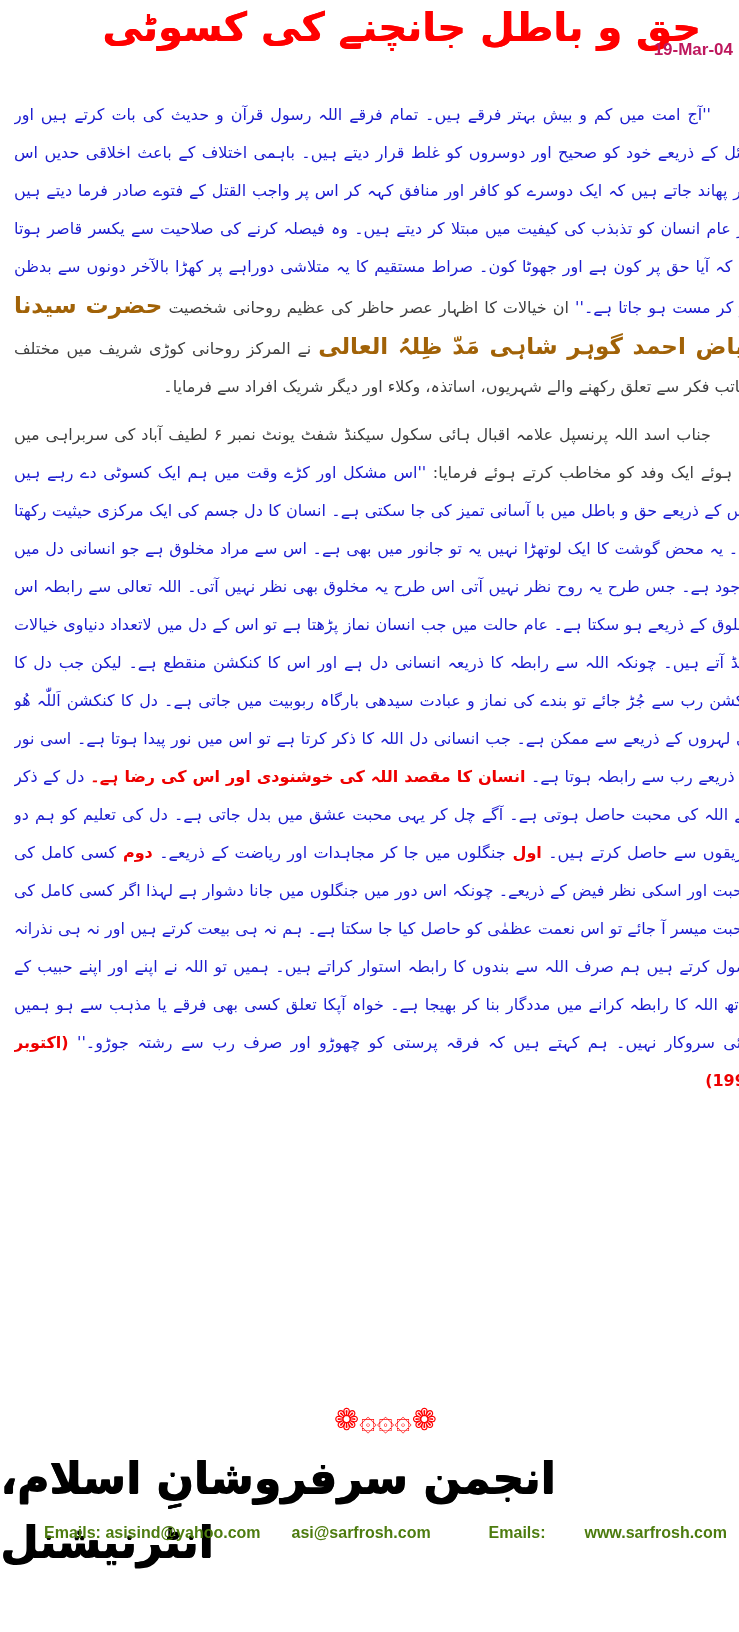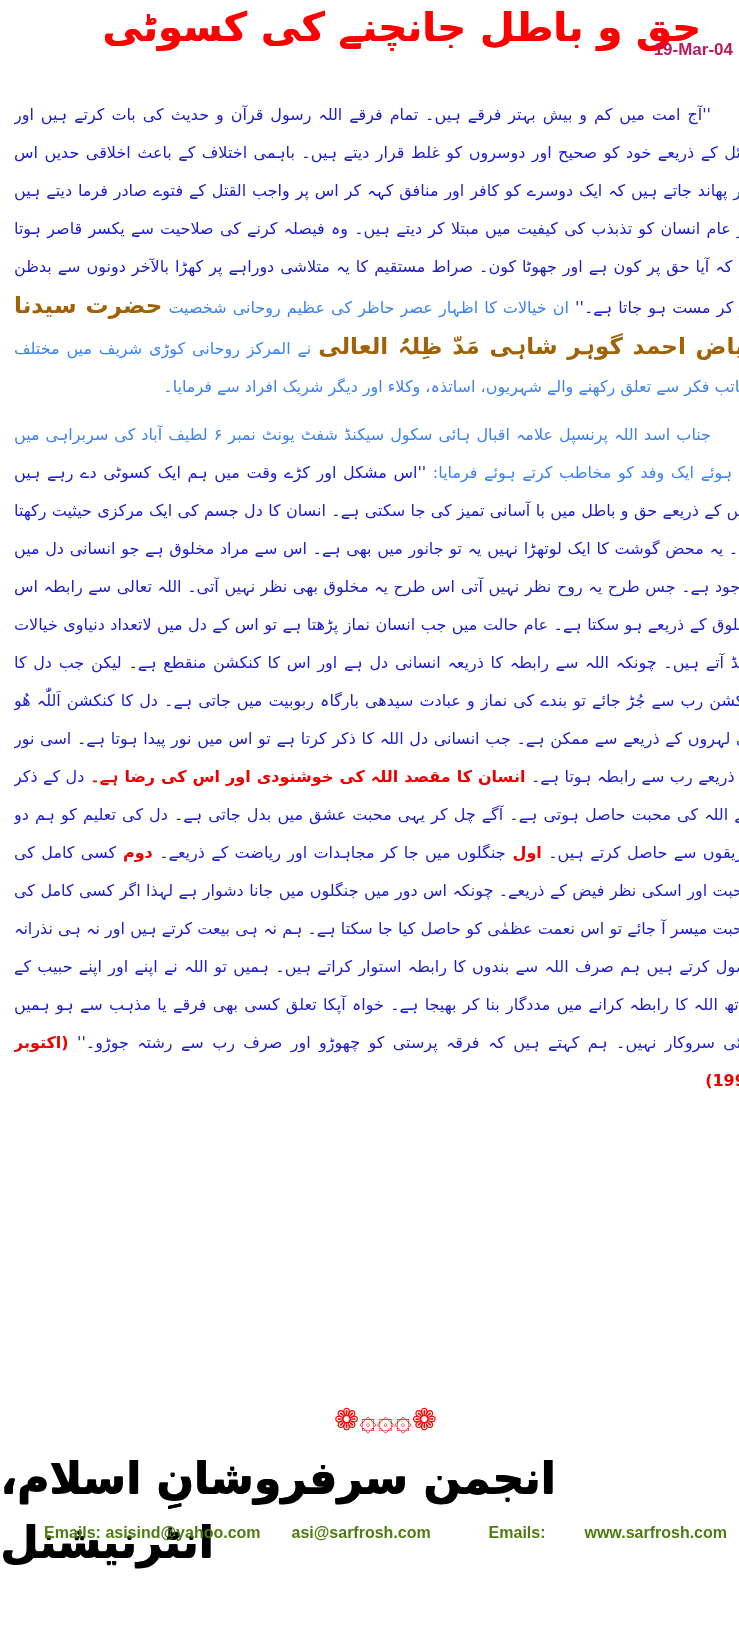--- a/index.html
+++ b/index.html
@@ -37,21 +37,21 @@
     overflow:hidden;
     direction:rtl;
     text-align:justify;
     font-size:16px;
     line-height:38px;
     color:#1b1bcf;
   }
   .para{margin:0 0 10px 0;}
   .para.indent{text-indent:46px;}
   .run-blue{color:#1b1bcf;}
-  .run-black{color:#3b82f6;}
+  .run-black{color:#404040;}
   .run-red{color:#ee0000;font-weight:bold;}
   .run-red-name{color:#a16207;font-weight:bold;font-size:23px;}
   .ornaments-row{
     position:absolute;
     top:1398px;left:0;right:0;
     text-align:center;
     color:#ff0000;
     font-size:30px;
     letter-spacing:10px;
     line-height:44px;

